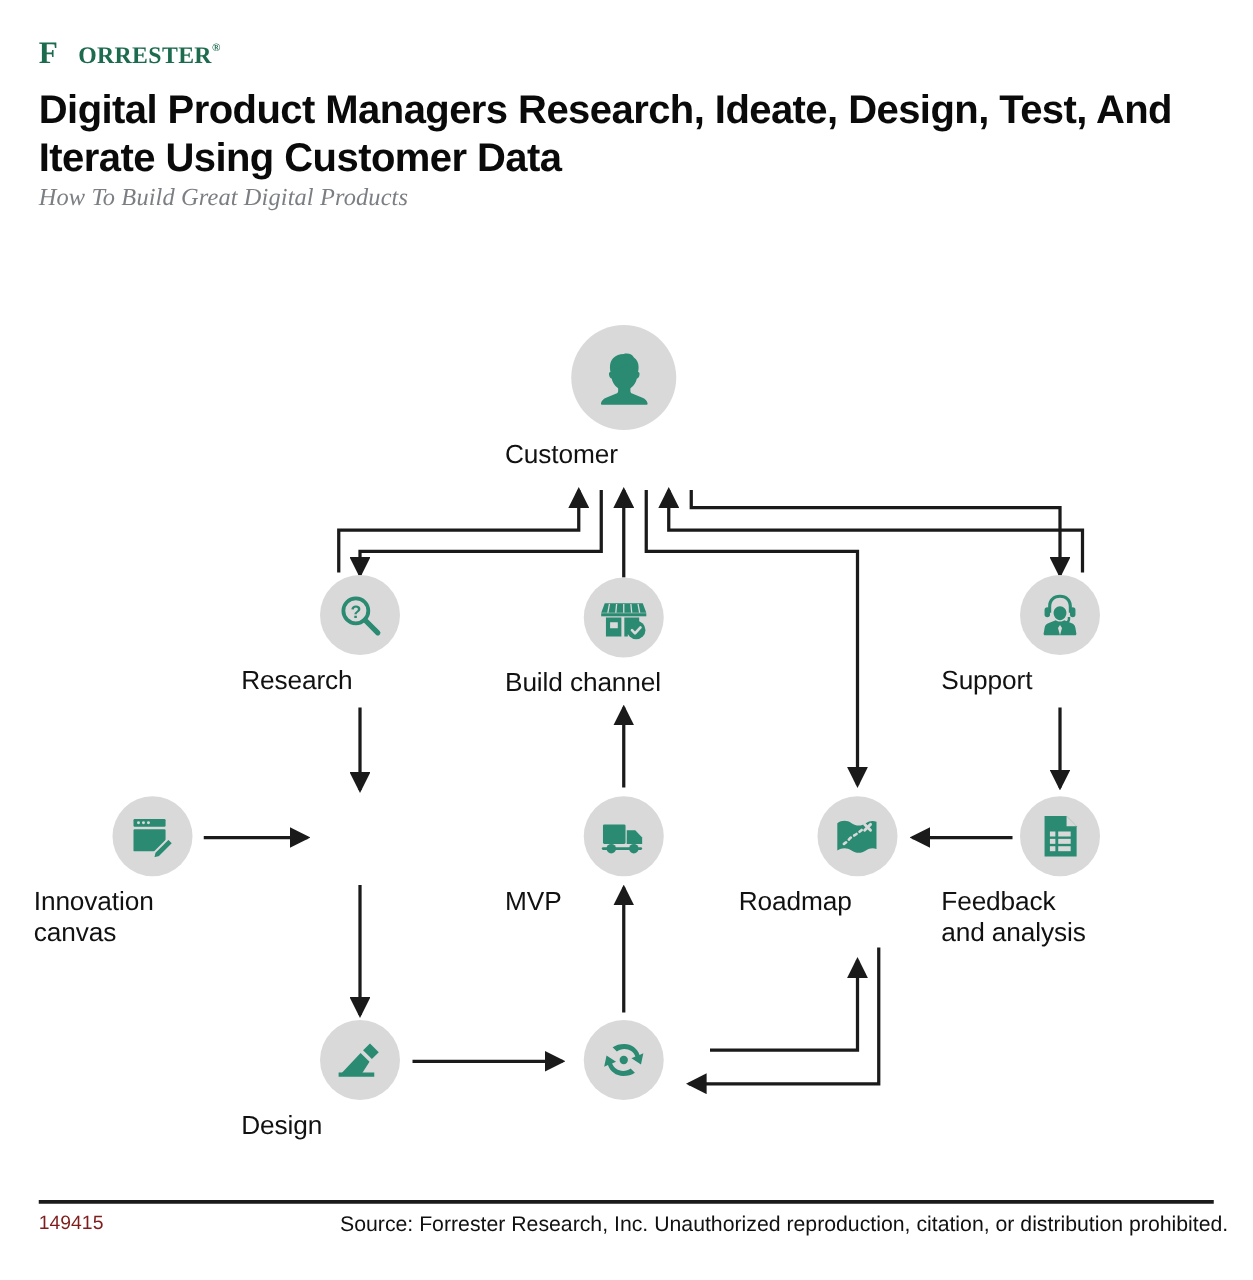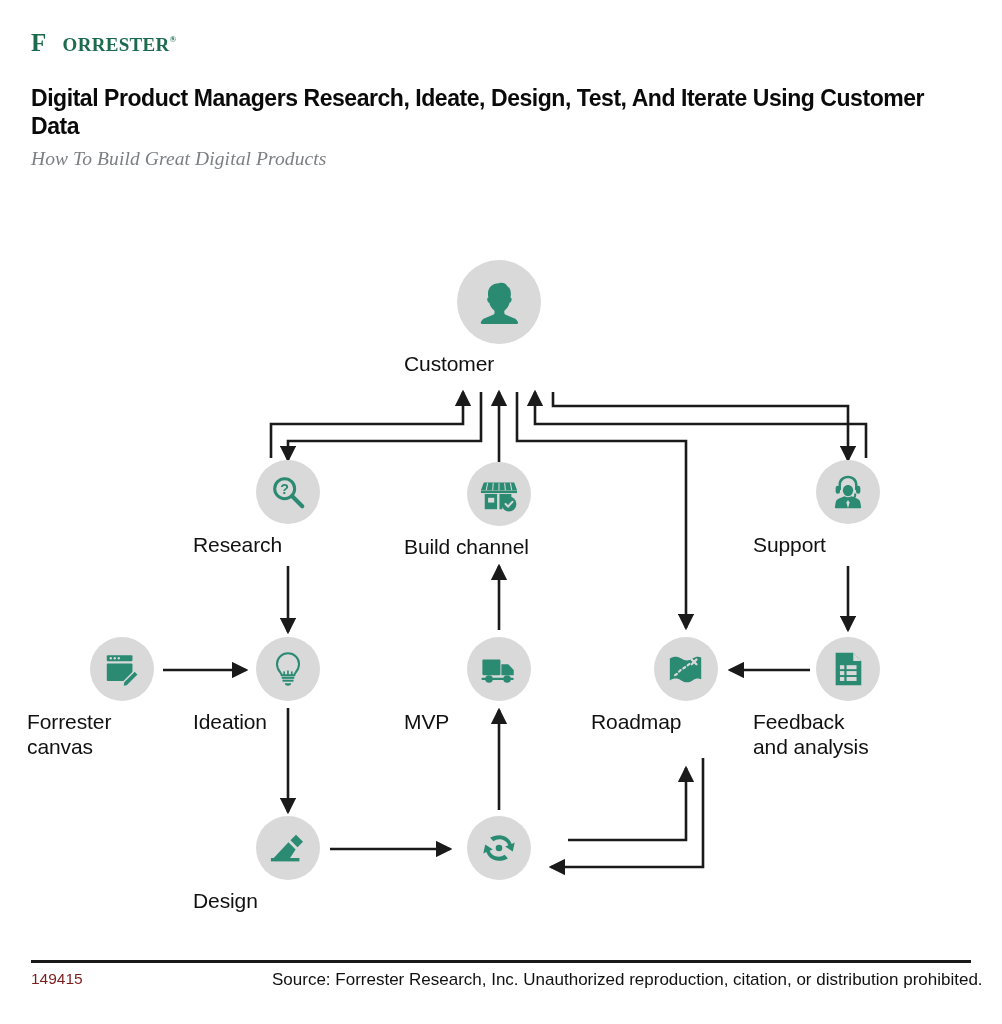--- a/index.html
+++ b/index.html
@@ -40,23 +40,23 @@
   .logo .small { font-size: 19px; margin-left: 16px; }
   .logo .reg {
     font-size: 9px;
     vertical-align: super;
     font-weight: bold;
   }
 
   .title {
     position: absolute;
     left: 31px;
-    top: 84px;
+    top: 68px;
     width: 945px;
-    font-size: 23px;
+    font-size: 32px;
     font-weight: bold;
     line-height: 1.23;
     letter-spacing: -0.45px;
     color: #0a0a0a;
   }
   .subtitle {
     position: absolute;
     left: 31px;
     top: 148px;
     font-family: "Liberation Serif", serif;
@@ -253,42 +253,24 @@
         <g fill="#2a8a72">
           <rect x="4" y="5.5" width="27" height="6.4" rx="1"></rect>
           <rect x="4" y="14.2" width="27" height="18.5" rx="1"></rect>
           <circle cx="8.2" cy="8.7" r="1.25" fill="#d9d9d9"></circle>
           <circle cx="12.4" cy="8.7" r="1.25" fill="#d9d9d9"></circle>
           <circle cx="16.6" cy="8.7" r="1.25" fill="#d9d9d9"></circle>
           <path d="M21.8 33.5 l11.6 -11.6 l4 4 l-11.6 11.6 l-5.2 1.2 z" fill="#2a8a72" stroke="#d9d9d9" stroke-width="1.6" stroke-linejoin="round"></path>
         </g>
       </svg>
     </div>
-    <div class="label">Forrester
+    <div class="label">Innovation
 canvas</div>
   </div>
 
-  <div class="node small" style="left:288px; top:637px;">
-    <div class="disc">
-      <svg width="38" height="38" viewBox="0 0 40 40">
-        <g stroke="#2a8a72" fill="none" stroke-width="2.1">
-          <path d="M20 3.5 c-6.6 0 -11.6 5 -11.6 11.4 0 4.2 2 6.9 3.6 9 .8 1 1.4 1.9 1.4 2.8 h13.2 c0 -.9 .6 -1.8 1.4 -2.8 1.6 -2.1 3.6 -4.8 3.6 -9 C31.6 8.5 26.6 3.5 20 3.5 z"></path>
-          <line x1="13.4" y1="29.3" x2="26.6" y2="29.3"></line>
-          <line x1="14.2" y1="32.3" x2="25.8" y2="32.3"></line>
-          <path d="M16.6 35 h6.8 c0 1.6 -1.4 2.6 -3.4 2.6 s-3.4 -1 -3.4 -2.6 z" fill="#2a8a72" stroke="none"></path>
-        </g>
-        <g fill="#2a8a72">
-          <rect x="15.1" y="22.5" width="1.7" height="4"></rect>
-          <rect x="19.1" y="21.5" width="1.7" height="5"></rect>
-          <rect x="23.1" y="22.5" width="1.7" height="4"></rect>
-        </g>
-      </svg>
-    </div>
-    <div class="label">Ideation</div>
-  </div>
 
   <div class="node small" style="left:499px; top:637px;">
     <div class="disc">
       <svg width="38" height="38" viewBox="0 0 40 40">
         <g fill="#2a8a72">
           <rect x="2.5" y="10" width="19" height="16.5" rx="1.2"></rect>
           <path d="M22.5 15 h7.2 l5.8 6 v5.5 h-13 z"></path>
           <circle cx="9.5" cy="30.5" r="4"></circle>
           <circle cx="28.5" cy="30.5" r="4"></circle>
           <rect x="1.5" y="29.2" width="34" height="2.4" rx="1.2"></rect>

